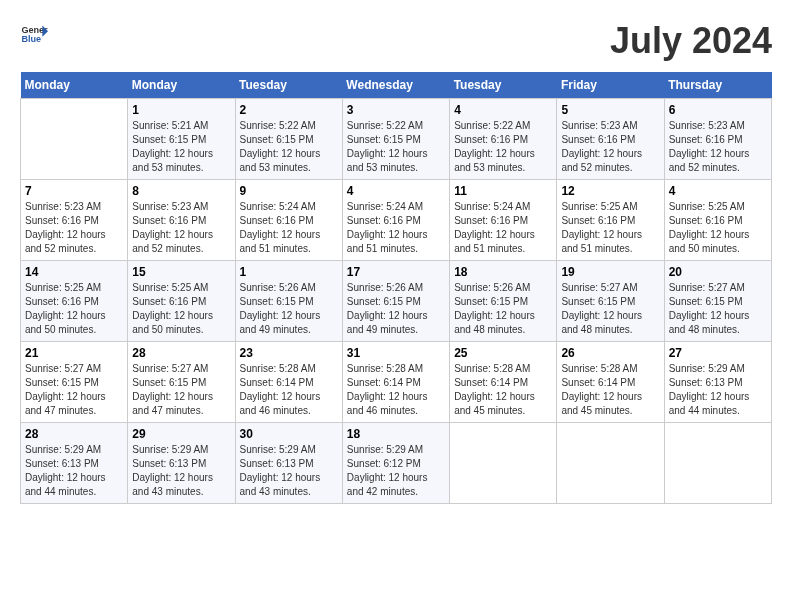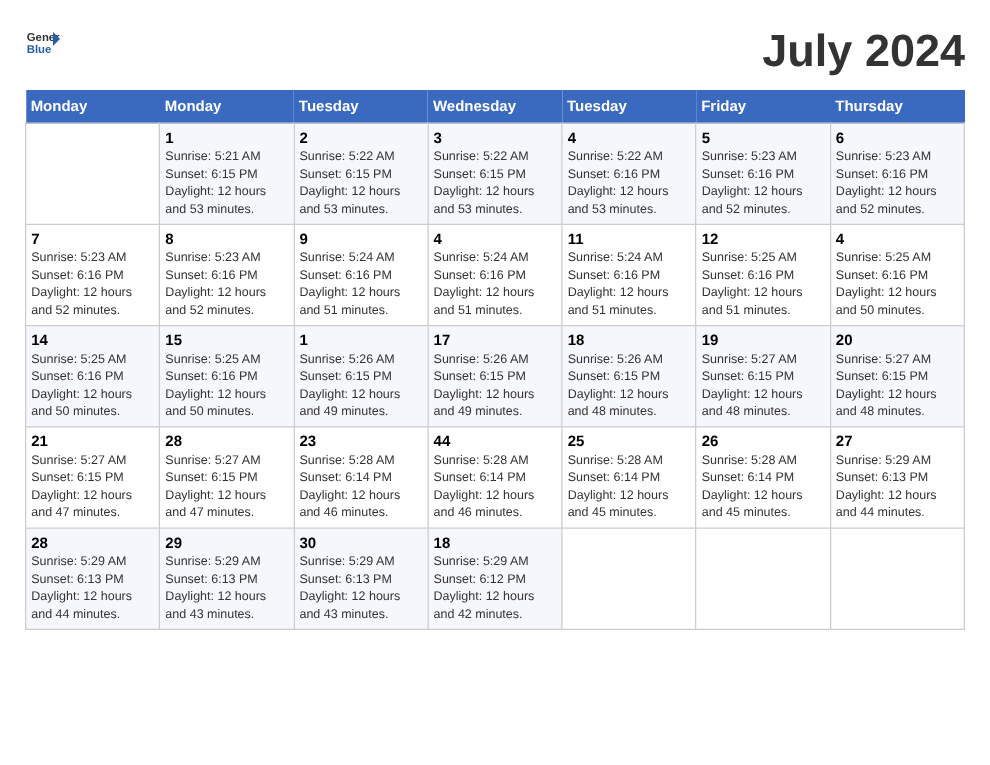--- a/index.html
+++ b/index.html
@@ -200,21 +200,21 @@
         </td>
         <td>
           <div class="day-num">28</div>
           <div class="day-info">Sunrise: 5:27 AM<br>Sunset: 6:15 PM<br>Daylight: 12 hours and 47 minutes.</div>
         </td>
         <td>
           <div class="day-num">23</div>
           <div class="day-info">Sunrise: 5:28 AM<br>Sunset: 6:14 PM<br>Daylight: 12 hours and 46 minutes.</div>
         </td>
         <td>
-          <div class="day-num">44</div>
+          <div class="day-num">31</div>
           <div class="day-info">Sunrise: 5:28 AM<br>Sunset: 6:14 PM<br>Daylight: 12 hours and 46 minutes.</div>
         </td>
         <td>
           <div class="day-num">25</div>
           <div class="day-info">Sunrise: 5:28 AM<br>Sunset: 6:14 PM<br>Daylight: 12 hours and 45 minutes.</div>
         </td>
         <td>
           <div class="day-num">26</div>
           <div class="day-info">Sunrise: 5:28 AM<br>Sunset: 6:14 PM<br>Daylight: 12 hours and 45 minutes.</div>
         </td>

